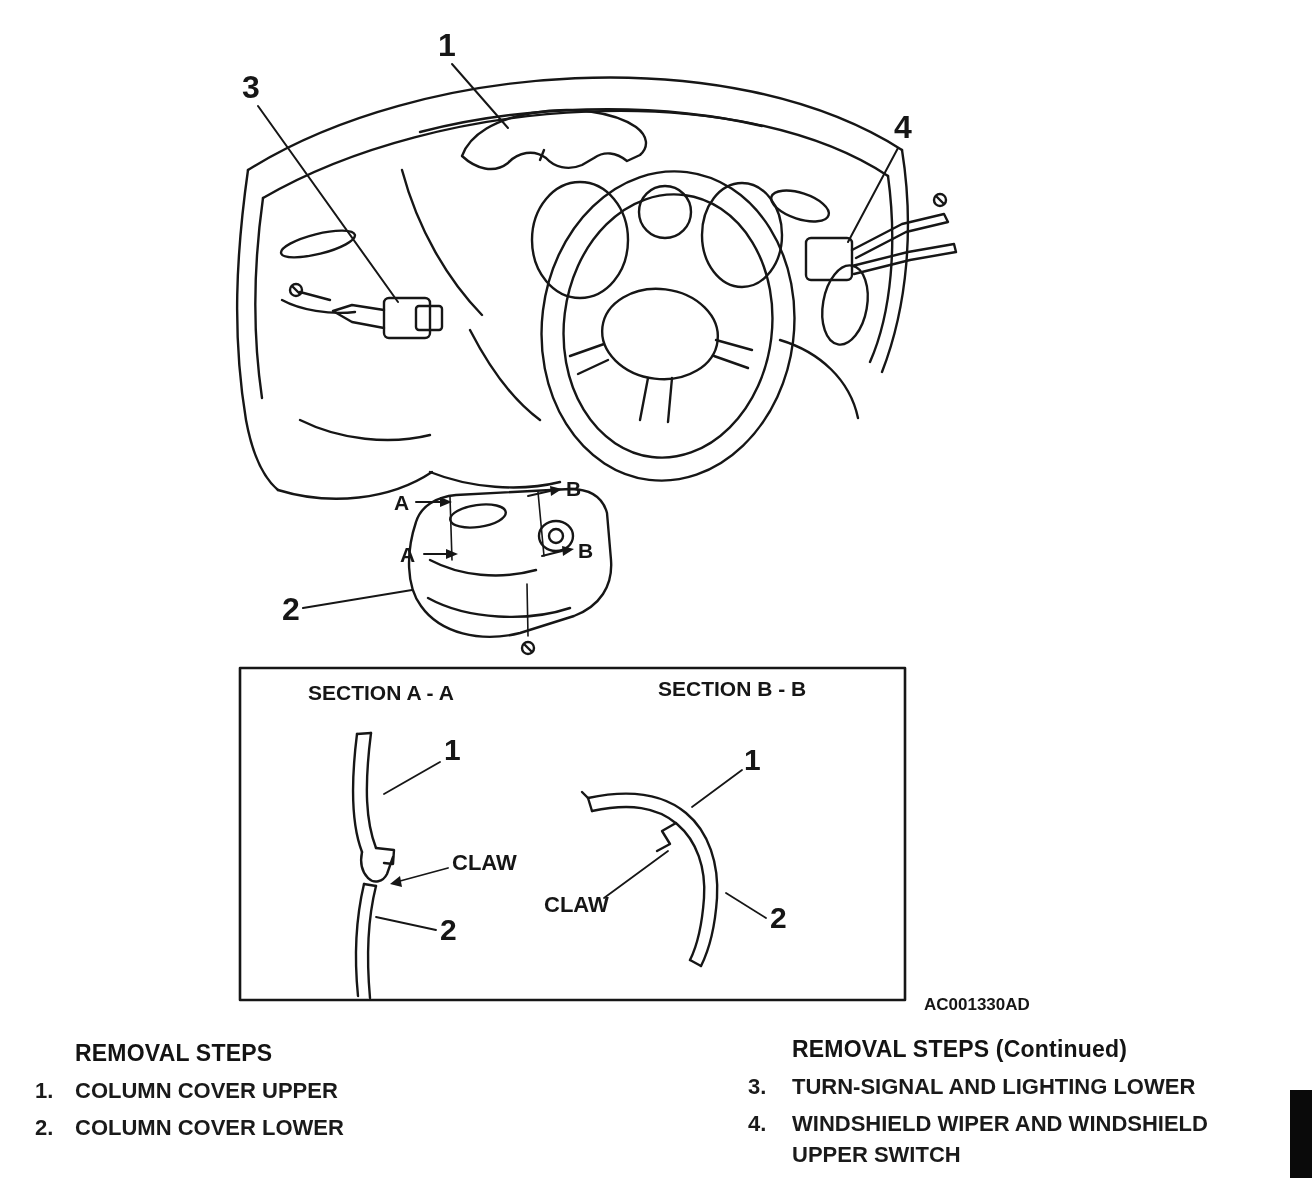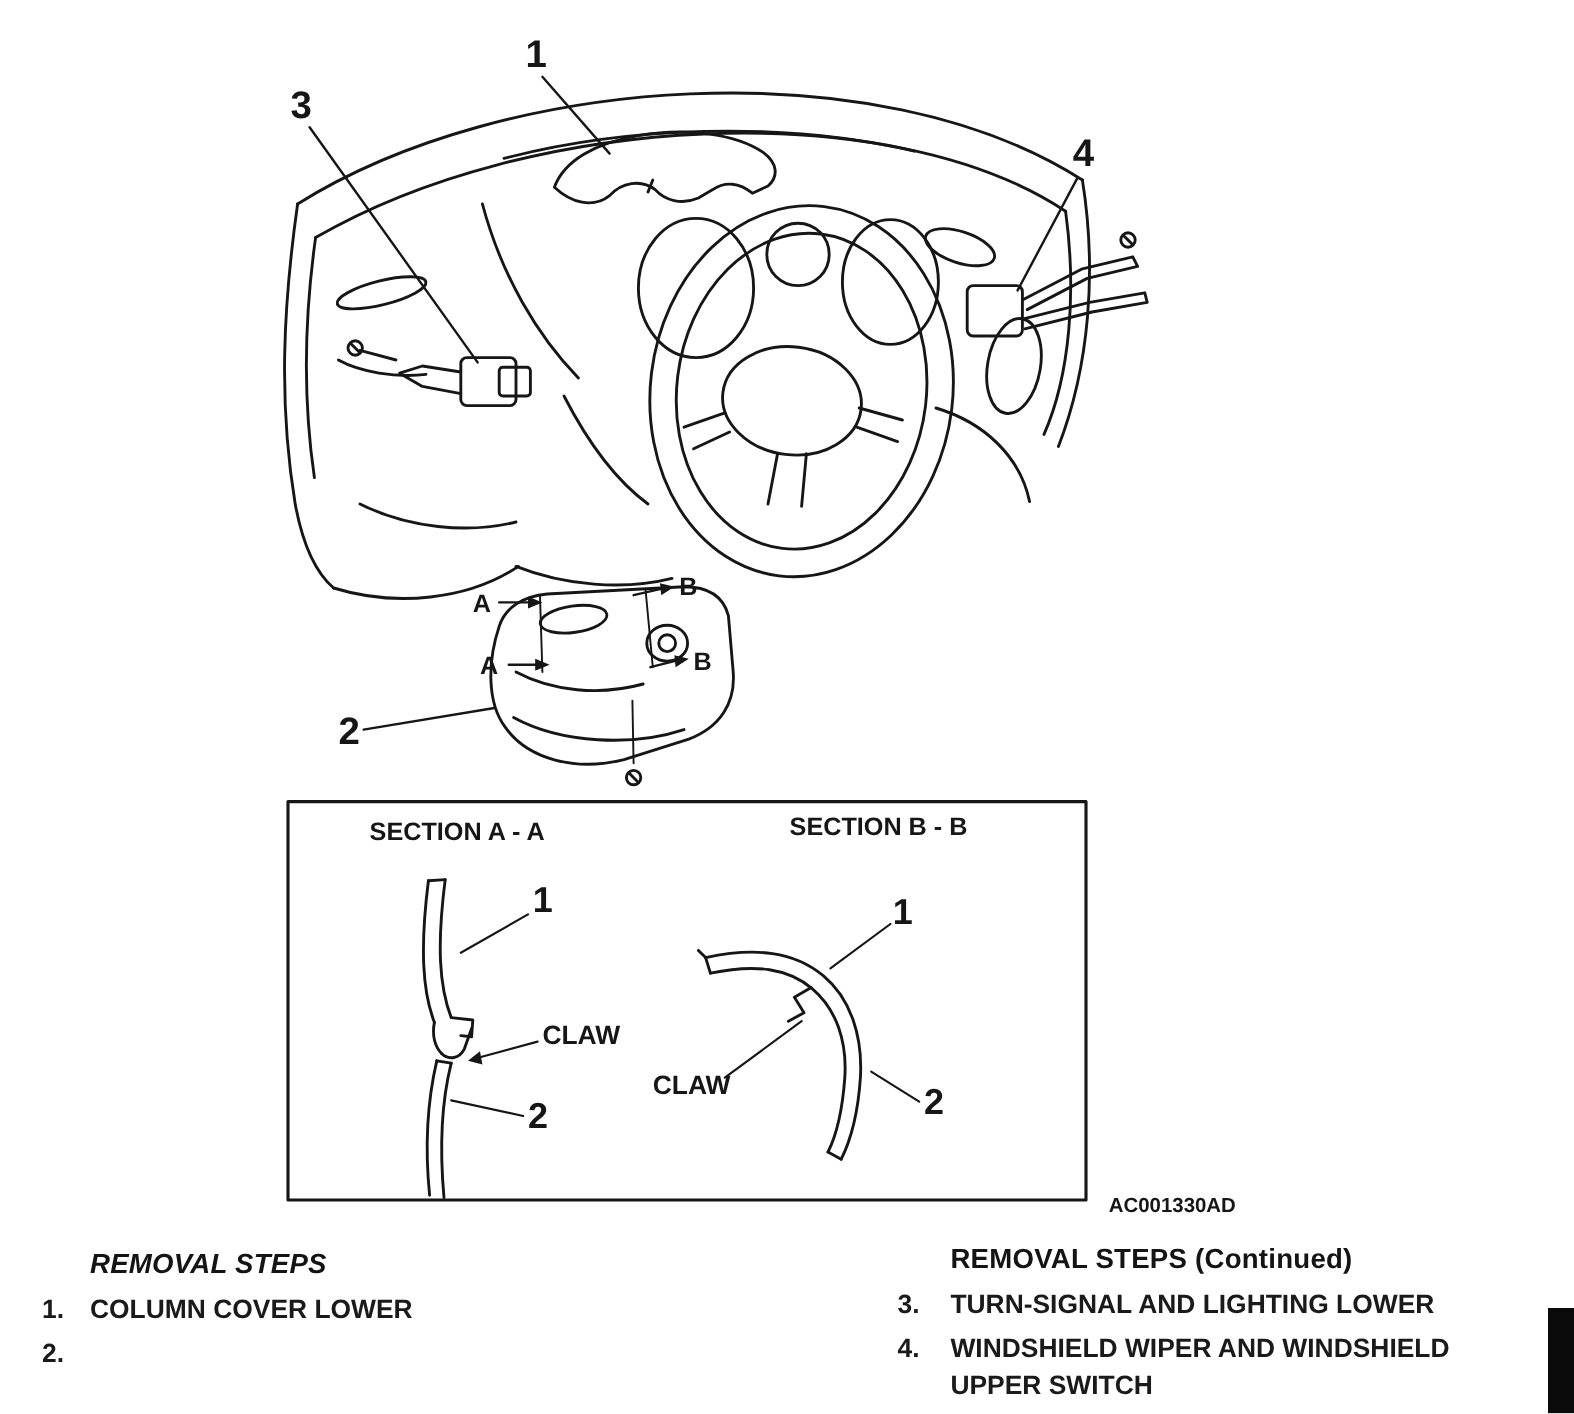--- a/index.html
+++ b/index.html
@@ -30,21 +30,21 @@
   }
   .step-row {
     display: flex;
     font-size: 22px;
     font-weight: bold;
     color: #1a1a1a;
     line-height: 31px;
     margin-top: 6px;
   }
   .step-num { flex: none; }
-  .steps-left .steps-title { margin-left: 40px; font-style: italic; }
+  .steps-left .steps-title { margin-left: 40px; }
   .steps-left .step-num { width: 40px; }
   .steps-right .steps-title { margin-left: 44px; }
   .steps-right .step-num { width: 44px; }
   .steps-right .step-label { width: 470px; }
   #edge-bar {
     position: absolute;
     right: 0;
     top: 1090px;
     width: 22px;
     height: 88px;
@@ -212,24 +212,25 @@
       <text x="770" y="928" font-size="30">2</text>
 
       <text x="924" y="1010" font-size="17">AC001330AD</text>
     </g>
   </svg>
 
   <div class="steps-block steps-left" style="left:35px; top:1040px; width:430px;">
     <div class="steps-title">REMOVAL STEPS</div>
     <div class="step-row">
       <span class="step-num">1.</span>
+      <span class="step-label">COLUMN COVER UPPER</span>
+    </div>
+    <div class="step-row">
+      <span class="step-num">2.</span>
       <span class="step-label">COLUMN COVER LOWER</span>
-    </div>
-    <div class="step-row">
-      <span class="step-num">2.</span>
     </div>
   </div>
 
   <div class="steps-block steps-right" style="left:748px; top:1036px; width:540px;">
     <div class="steps-title">REMOVAL STEPS (Continued)</div>
     <div class="step-row">
       <span class="step-num">3.</span>
       <span class="step-label">TURN-SIGNAL AND LIGHTING LOWER</span>
     </div>
     <div class="step-row">

